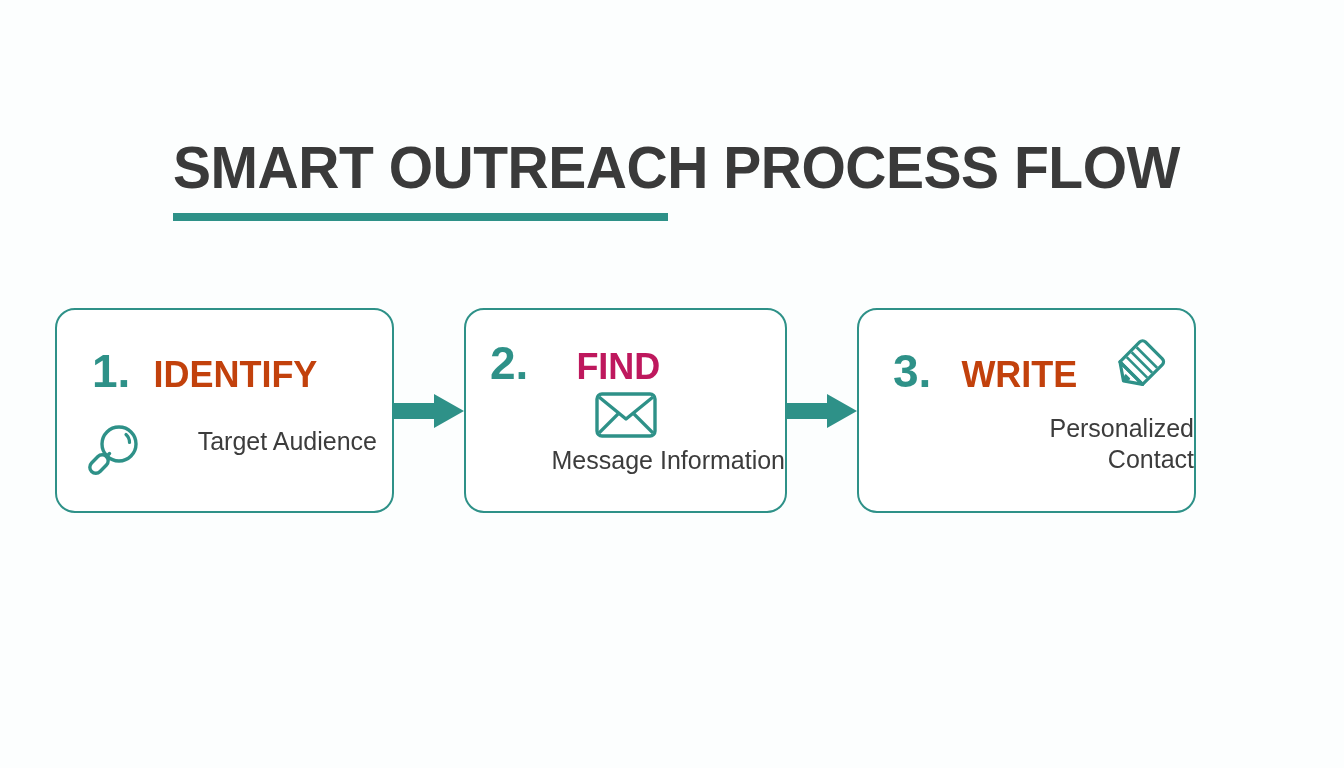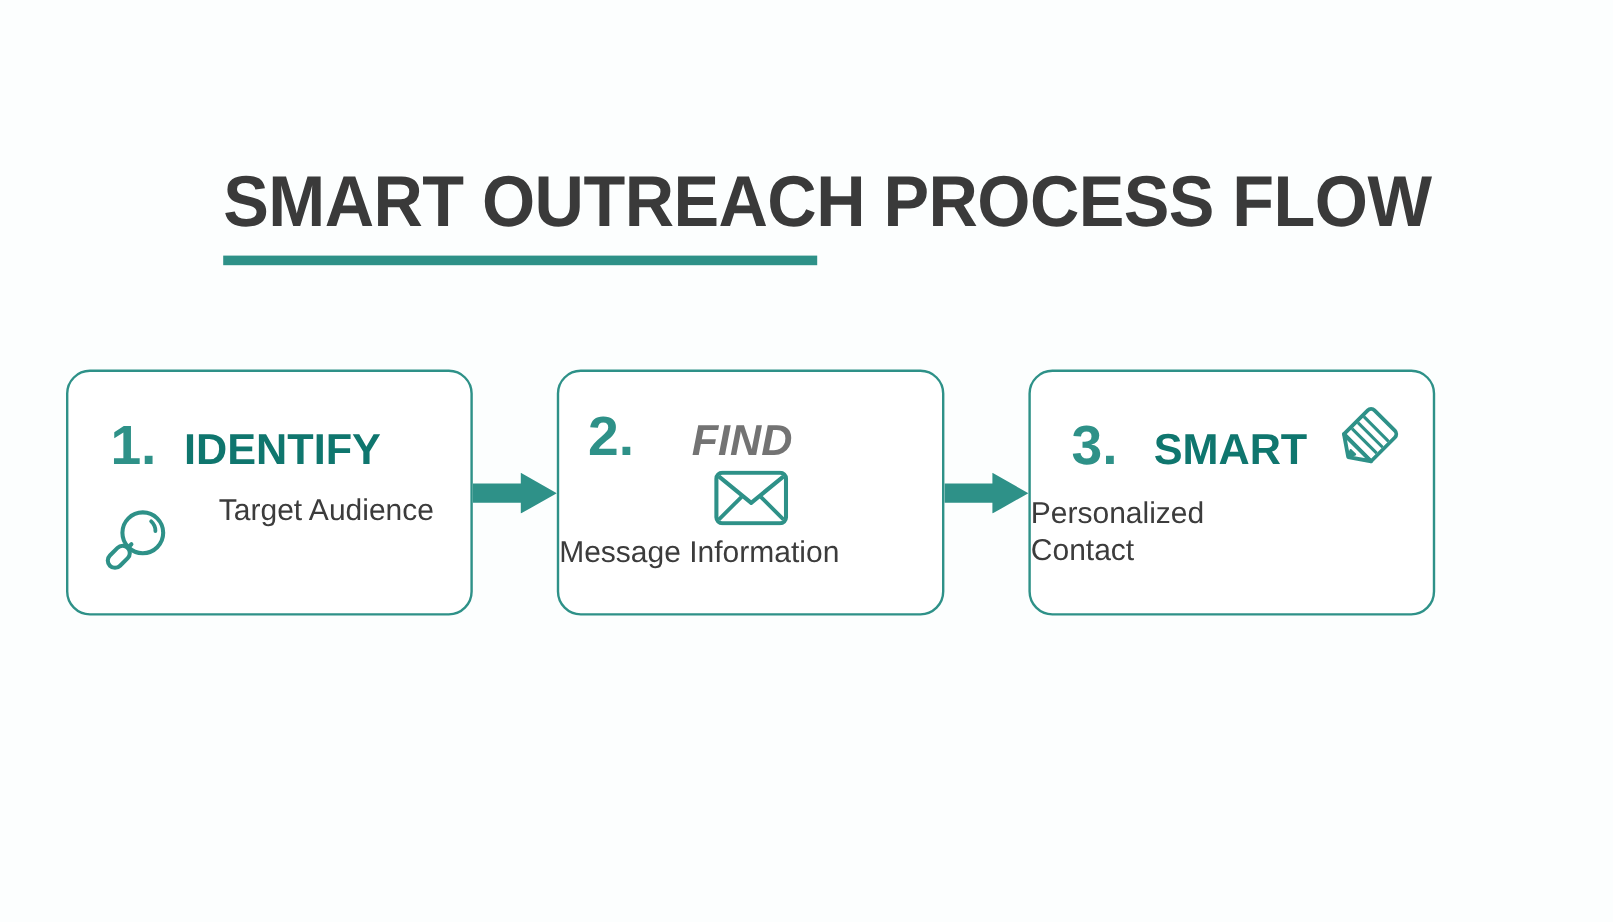--- a/index.html
+++ b/index.html
@@ -11,21 +11,21 @@
     height: 768px;
     background: #fcfefe;
     font-family: "Liberation Sans", sans-serif;
     overflow: hidden;
     position: relative;
   }
 
   
   .title-block {
     position: absolute;
-    left: 186px;
+    left: 173px;
     top: 138px;
     width: 1000px;
   }
   .title {
     font-size: 60px;
     font-weight: bold;
     color: #3a3a3a;
     letter-spacing: -0.5px;
     line-height: 1;
     white-space: nowrap;
@@ -72,37 +72,37 @@
   .num {
     color: #2e9188;
     font-weight: bold;
     font-size: 46px;
     line-height: 1;
   }
   .word {
     font-weight: bold;
     font-size: 36px;
     line-height: 1;
-    color: #0f766e;
-  }
-  .word-teal { color: #737373; font-style: italic; }
+    color: #c2410c;
+  }
+  .word-teal { color: #be185d; }
 
   .caption {
     position: absolute;
     font-size: 25px;
     color: #3c3c3c;
     line-height: 1.25;
-    text-align: left;
+    text-align: right;
   }
 
   
   .card-1 .card-head { left: 35px; top: 38px; }
   .card-1 .num { margin-right: 23px; }
   .card-1 .glass { position: absolute; left: 27px; top: 112px; }
-  .card-1 .caption { left: 110px; top: 100px; width: 210px; text-align: center; }
+  .card-1 .caption { left: 110px; top: 116px; width: 210px; text-align: right; }
 
   
   .card-2 .card-head { left: 24px; top: 30px; }
   .card-2 .num { margin-right: 48px; }
   .card-2 .envelope { position: absolute; left: 50%; top: 82px; transform: translateX(-50%); }
   .card-2 .caption { left: 0; top: 135px; width: 100%; }
 
   
   .card-3 .card-head { left: 34px; top: 38px; }
   .card-3 .num { margin-right: 30px; }
@@ -171,21 +171,21 @@
 
   <div class="arrow">
     <svg width="70" height="34" viewBox="0 0 70 34">
       <polygon points="0,9 40,9 40,0 70,17 40,34 40,25 0,25" fill="#2e9188"></polygon>
     </svg>
   </div>
 
   <div class="card card-3">
     <div class="card-head">
       <span class="num">3.</span>
-      <span class="word">SMART</span>
+      <span class="word">WRITE</span>
     </div>
     <span class="icon pencil">
       <svg width="56" height="56" viewBox="0 0 56 56">
         <g transform="rotate(-45 28 28)">
           <path d="M14 8 h28 a4 4 0 0 1 4 4 v24 a4 4 0 0 1 -4 4 h-28 z" fill="none" stroke="#2e9188" stroke-width="3.2" stroke-linejoin="round"></path>
           <line x1="22" y1="9.5" x2="22" y2="38.5" stroke="#2e9188" stroke-width="2.6"></line>
           <line x1="29" y1="9.5" x2="29" y2="38.5" stroke="#2e9188" stroke-width="2.6"></line>
           <line x1="36" y1="9.5" x2="36" y2="38.5" stroke="#2e9188" stroke-width="2.6"></line>
           <path d="M14 8 L3 24 L14 40 z" fill="none" stroke="#2e9188" stroke-width="3.2" stroke-linejoin="round"></path>
           <path d="M3 24 L8.5 21.5 L8.5 26.5 z" fill="#2e9188" stroke="#2e9188" stroke-width="2" stroke-linejoin="round"></path>

